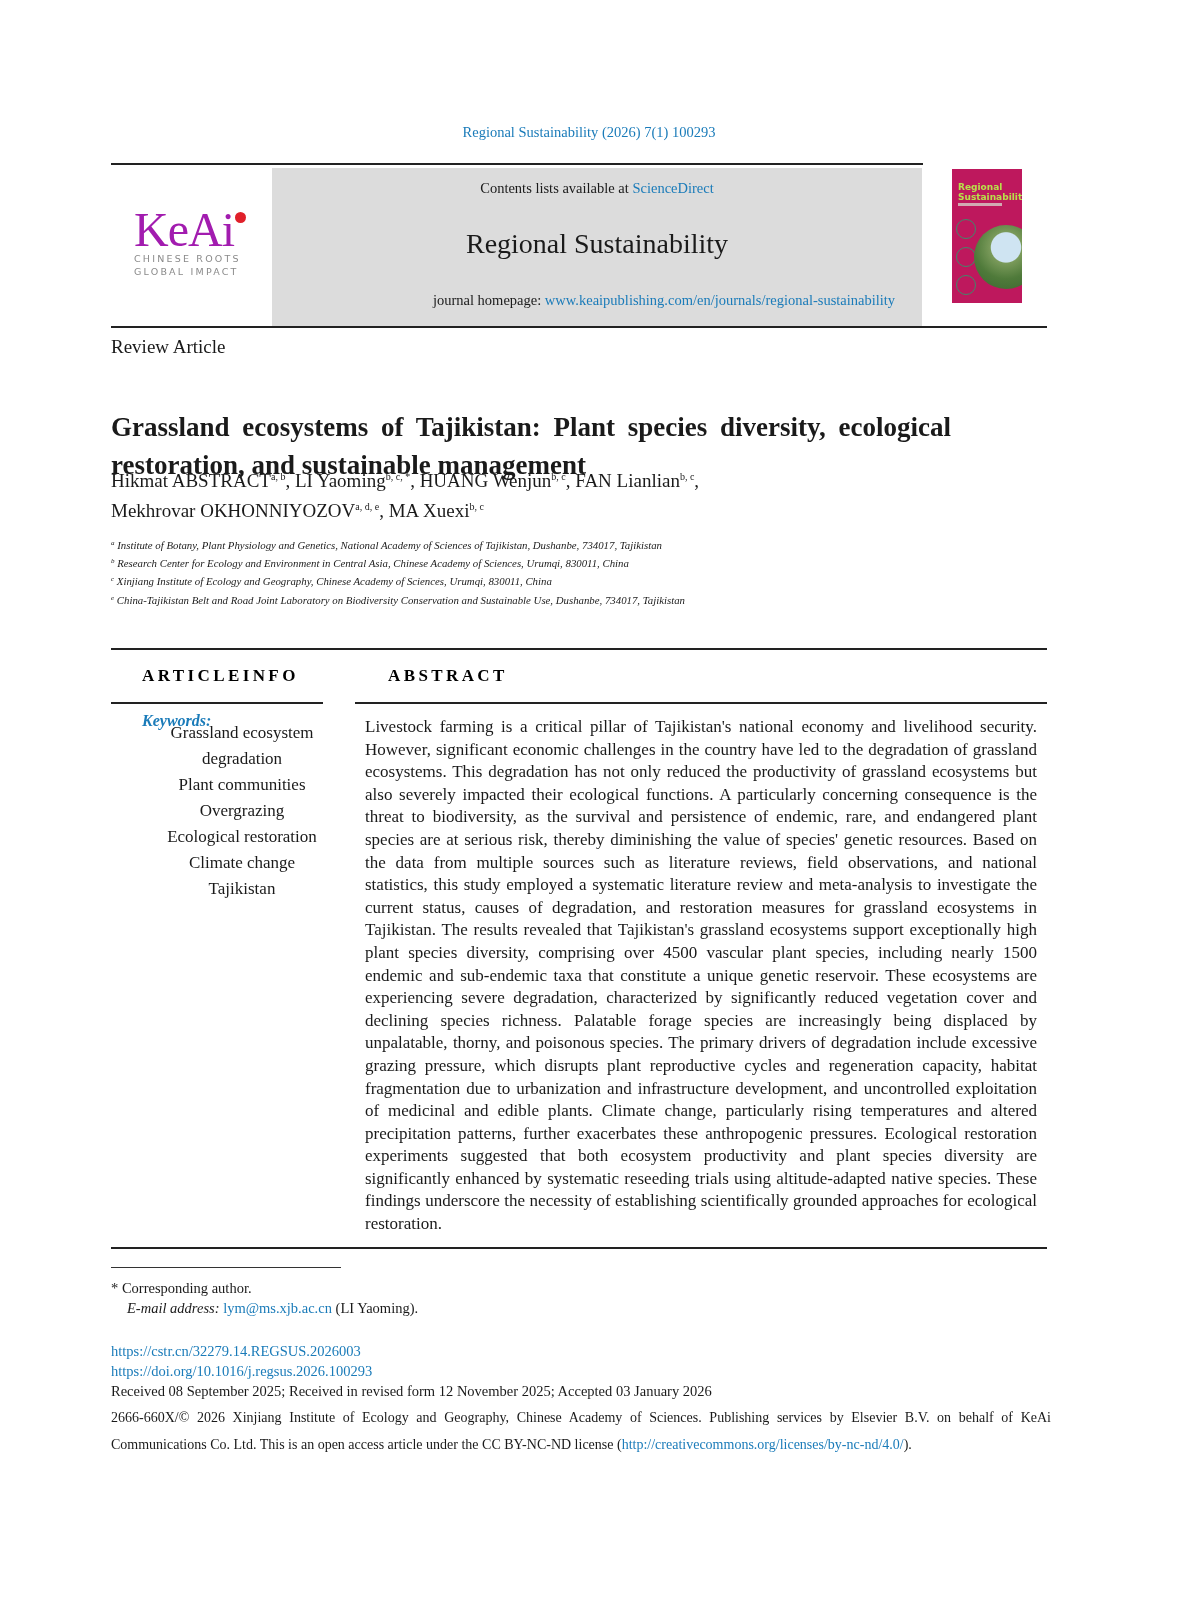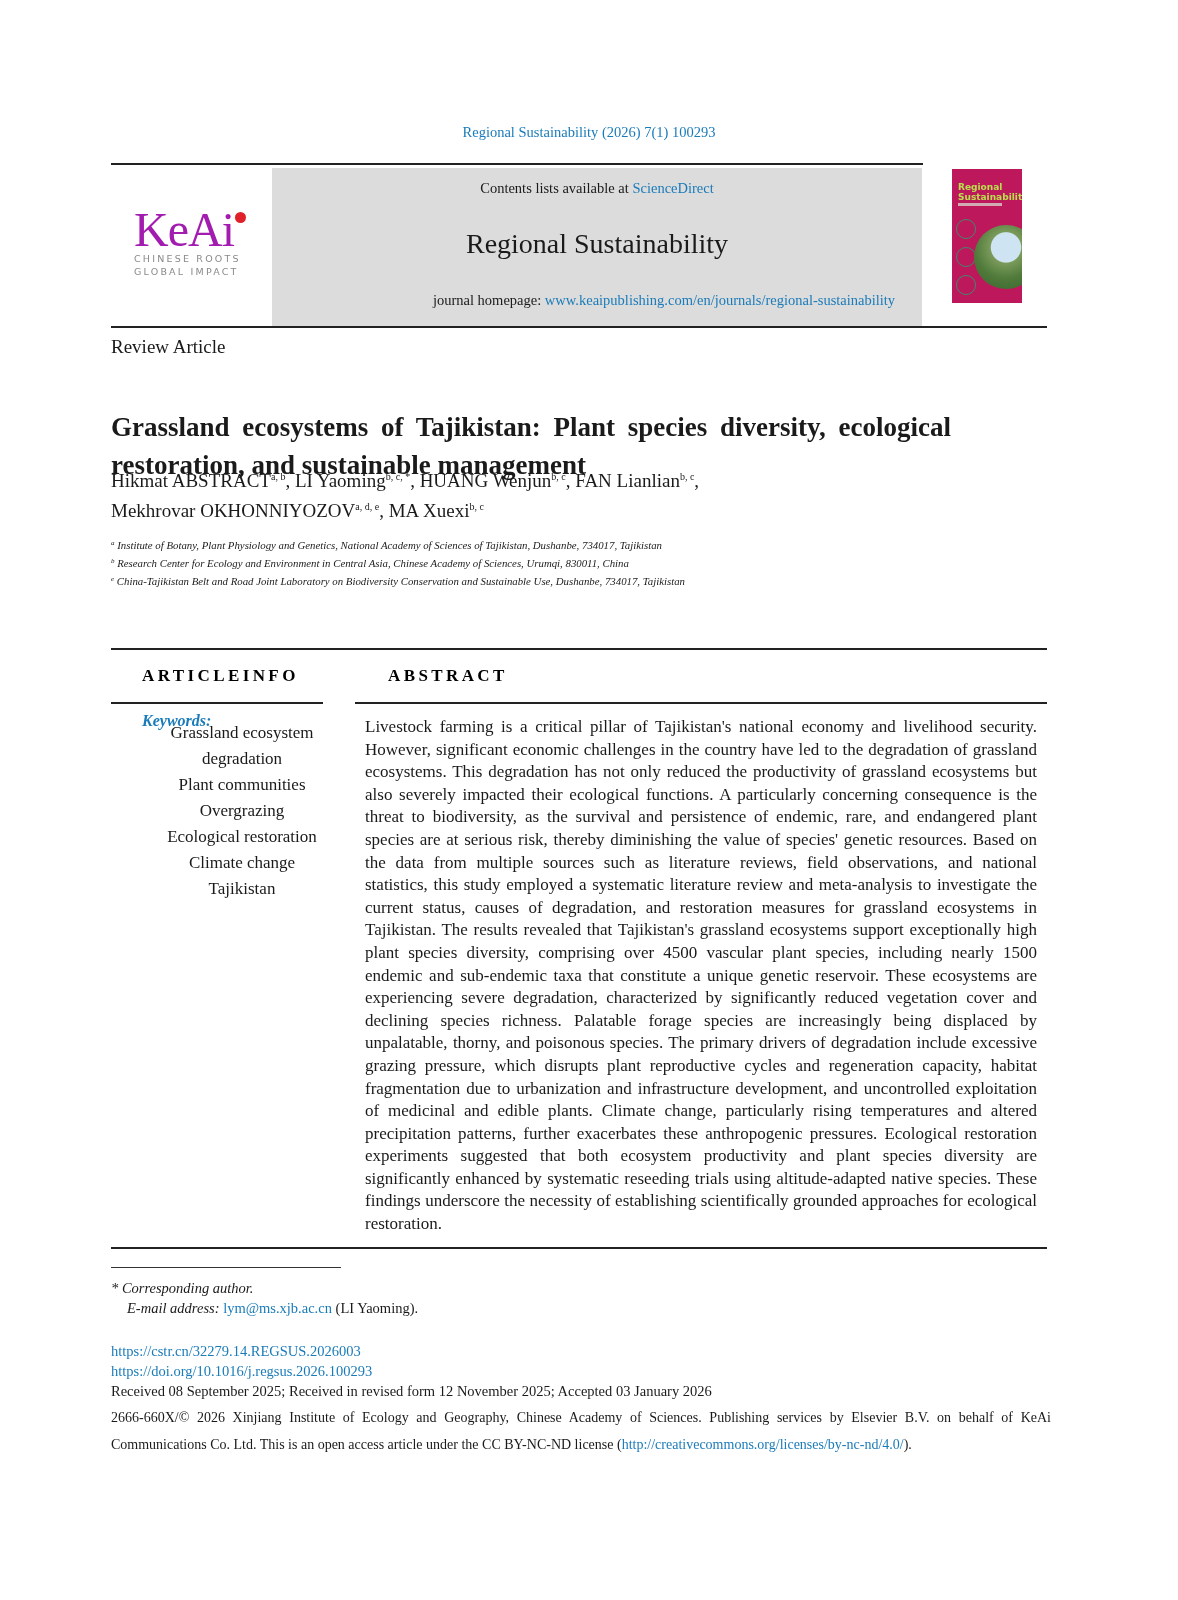--- a/index.html
+++ b/index.html
@@ -26,21 +26,21 @@
   .authors { top: 464px; left: 111px; width: 800px; font-size: 19px; line-height: 26px; }
   .authors sup { font-size: 10px; vertical-align: 7px; }
   .affils { top: 535px; left: 111px; width: 760px; font-style: italic; font-size: 10.8px; line-height: 16.2px; }
   .affils sup { font-size: 7px; vertical-align: 4px; }
   .section-head { top: 666px; font-family: "Liberation Serif", serif; font-weight: bold; font-size: 17px; letter-spacing: 3.4px; color: #000000; }
   .kw-head { top: 712px; left: 142px; font-style: italic; font-weight: bold; font-size: 16px; color: #1a7bb9; }
   .kw-list { top: 720px; left: 142px; width: 200px; font-size: 17px; line-height: 26px; text-align: center; }
   .kw-item { display: block; }
   .abstract { top: 716px; left: 365px; width: 672px; font-size: 17px; line-height: 22.6px; text-align: justify; }
   .footnote-rule { top: 1267px; left: 111px; width: 230px; height: 1px; background: #333; }
-  .fn-star { top: 1280px; left: 111px; font-size: 14.5px; font-style: italic; }
+  .fn-star { top: 1280px; left: 111px; font-size: 14.5px; }
   .fn-email { top: 1300px; left: 127px; font-size: 14.5px; }
   .fn-email i { font-style: italic; }
   .fn-links { top: 1341px; left: 111px; font-size: 14.5px; line-height: 20px; }
   .fn-dates { top: 1383px; left: 111px; font-size: 14.5px; }
   .fn-copy { top: 1404px; left: 111px; width: 940px; font-size: 14px; line-height: 27px; text-align: justify; }
 </style>
 </head>
 <body>
 
 <div class="abs citation">Regional Sustainability (2026) 7(1)  100293</div>
@@ -83,20 +83,21 @@
 <div class="abs title">Grassland ecosystems of Tajikistan: Plant species diversity, ecological restoration, and sustainable management</div>
 
 <div class="abs authors">
   <span><span>Hikmat ABSTRACT</span><sup>a, b</sup></span><span>, </span><span><span>LI Yaoming</span><sup>b, c, *</sup></span><span>, </span><span><span>HUANG Wenjun</span><sup>b, c</sup></span><span>, </span><span><span>FAN Lianlian</span><sup>b, c</sup></span><span>,</span><br>
   <span><span>Mekhrovar OKHONNIYOZOV</span><sup>a, d, e</sup></span><span>, </span><span><span>MA Xuexi</span><sup>b, c</sup></span>
 </div>
 
 <div class="abs affils">
   <div><sup>a</sup> <span>Institute of Botany, Plant Physiology and Genetics, National Academy of Sciences of Tajikistan, Dushanbe, 734017, Tajikistan</span></div>
   <div><sup>b</sup> <span>Research Center for Ecology and Environment in Central Asia, Chinese Academy of Sciences, Urumqi, 830011, China</span></div>
+  <div><sup>c</sup> <span>Xinjiang Institute of Ecology and Geography, Chinese Academy of Sciences, Urumqi, 830011, China</span></div>
   <div><sup>e</sup> <span>China-Tajikistan Belt and Road Joint Laboratory on Biodiversity Conservation and Sustainable Use, Dushanbe, 734017, Tajikistan</span></div>
 </div>
 
 <div class="rule-thick" style="top:648px; left:111px; width:936px;"></div>
 <div class="rule-thick" style="top:702px; left:111px; width:212px;"></div>
 <div class="rule-thick" style="top:702px; left:355px; width:692px;"></div>
 <div class="rule-thick" style="top:1247px; left:111px; width:936px;"></div>
 
 <div class="abs section-head" style="left:142px;">ARTICLEINFO</div>
 <div class="abs kw-head">Keywords:</div>

